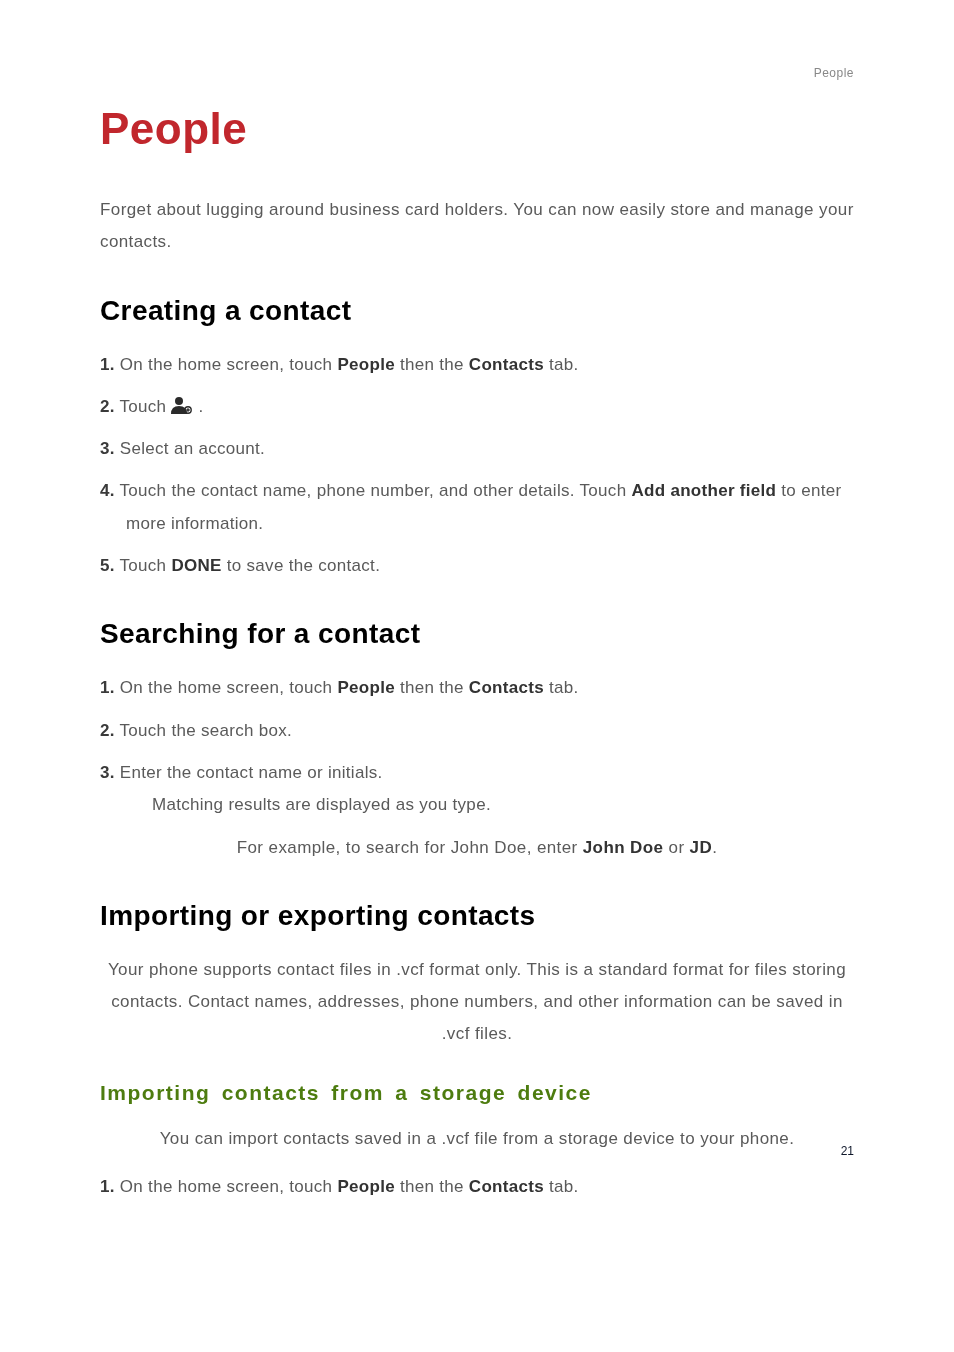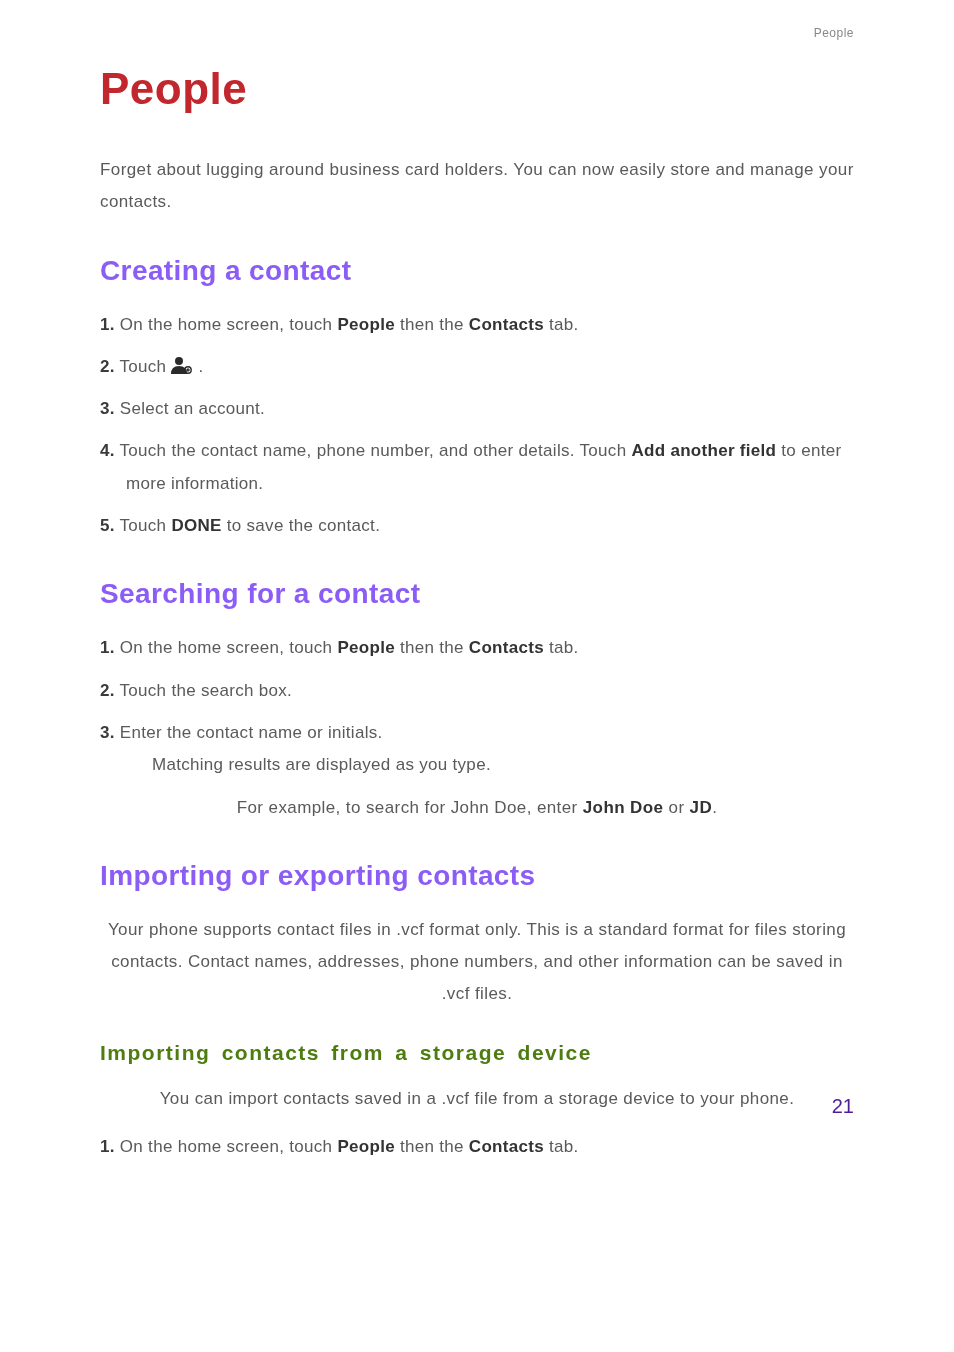--- a/index.html
+++ b/index.html
@@ -11,20 +11,21 @@
     width: 954px;
     height: 1352px;
     position: relative;
     box-sizing: border-box;
   }
   .page {
     padding: 30px 100px 0 100px;
     box-sizing: border-box;
     position: relative;
     height: 1152px;
+    margin-top: 40px;
   }
   .running-head {
     position: absolute;
     top: 26px;
     right: 100px;
     font-size: 12px;
     color: #888;
     letter-spacing: 0.5px;
   }
   h1.title {
@@ -35,21 +36,21 @@
     letter-spacing: 0.5px;
   }
   p.intro {
     color: #5a5a5a;
     font-size: 17px;
     line-height: 1.9;
     letter-spacing: 0.4px;
     margin: 40px 0 20px 0;
   }
   h2.section {
-    color: #8b5cf6;
+    color: #000000;
     font-size: 28px;
     font-weight: bold;
     margin: 36px 0 22px 0;
     letter-spacing: 0.4px;
   }
   h3.subsection {
     color: #4d7c0f;
     font-size: 21px;
     font-weight: bold;
     margin: 30px 0 18px 0;
@@ -89,22 +90,22 @@
   }
   .indent {
     padding-left: 26px;
     display: block;
     text-indent: 0;
   }
   .page-number {
     position: absolute;
     bottom: 34px;
     right: 100px;
-    color: #4c1d95;
-    font-size: 20px;
+    color: #0f172a;
+    font-size: 12px;
   }
   svg.icon {
     vertical-align: -2px;
   }
 </style>
 </head>
 <body>
 
 <div class="page">
 

